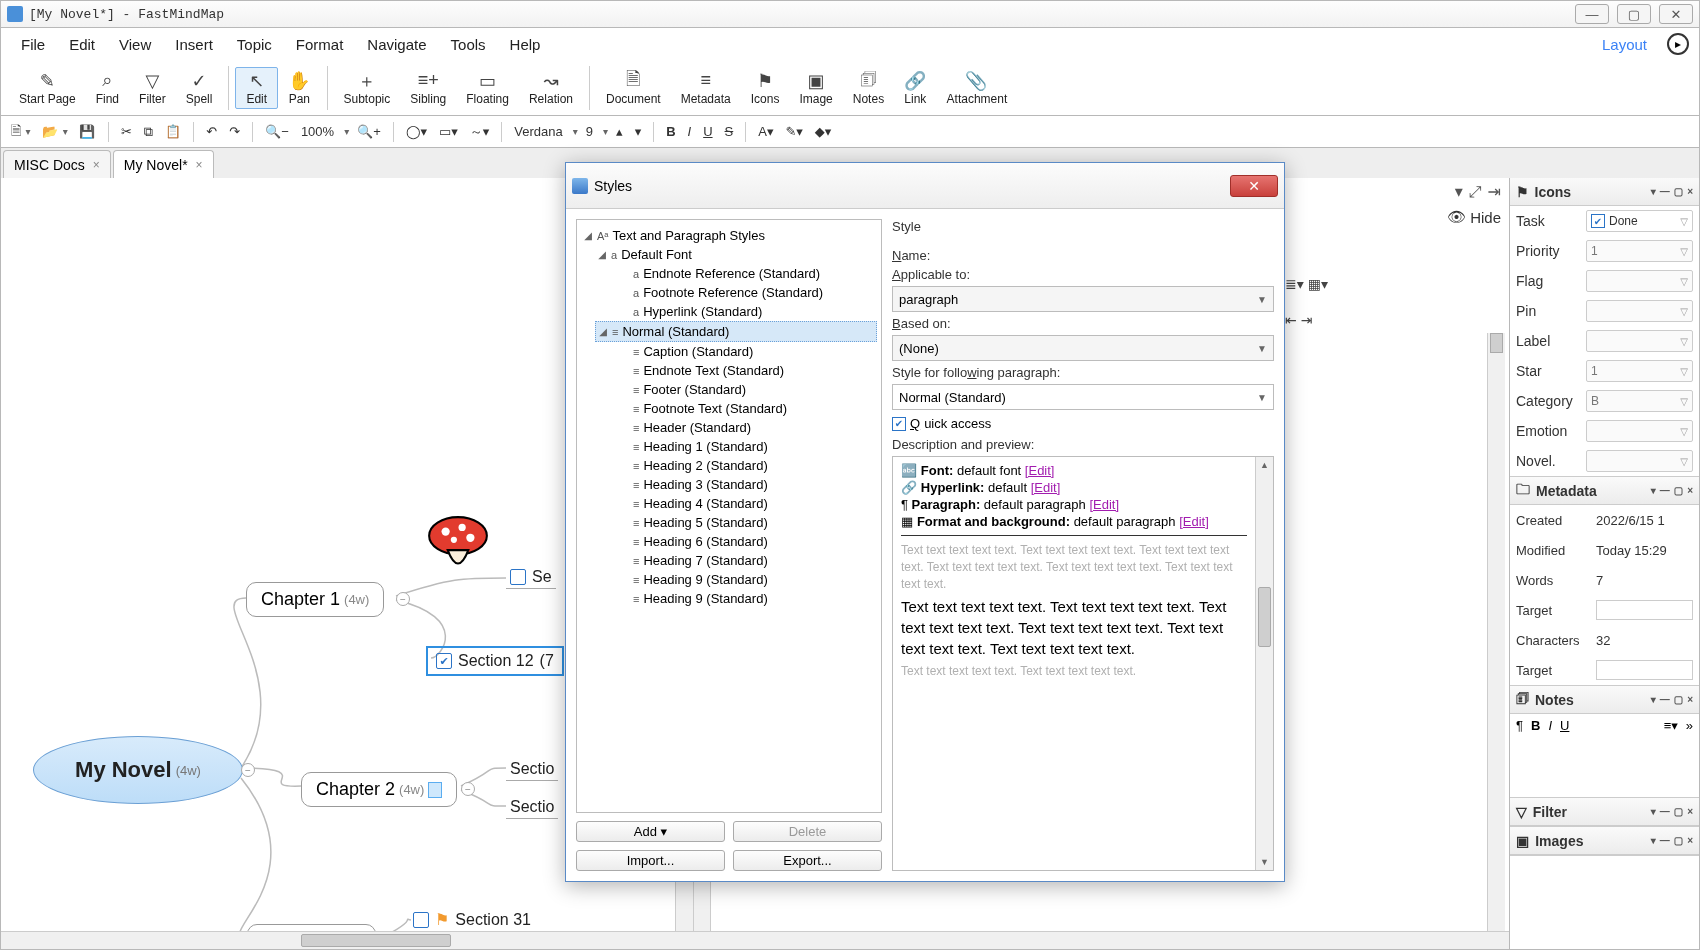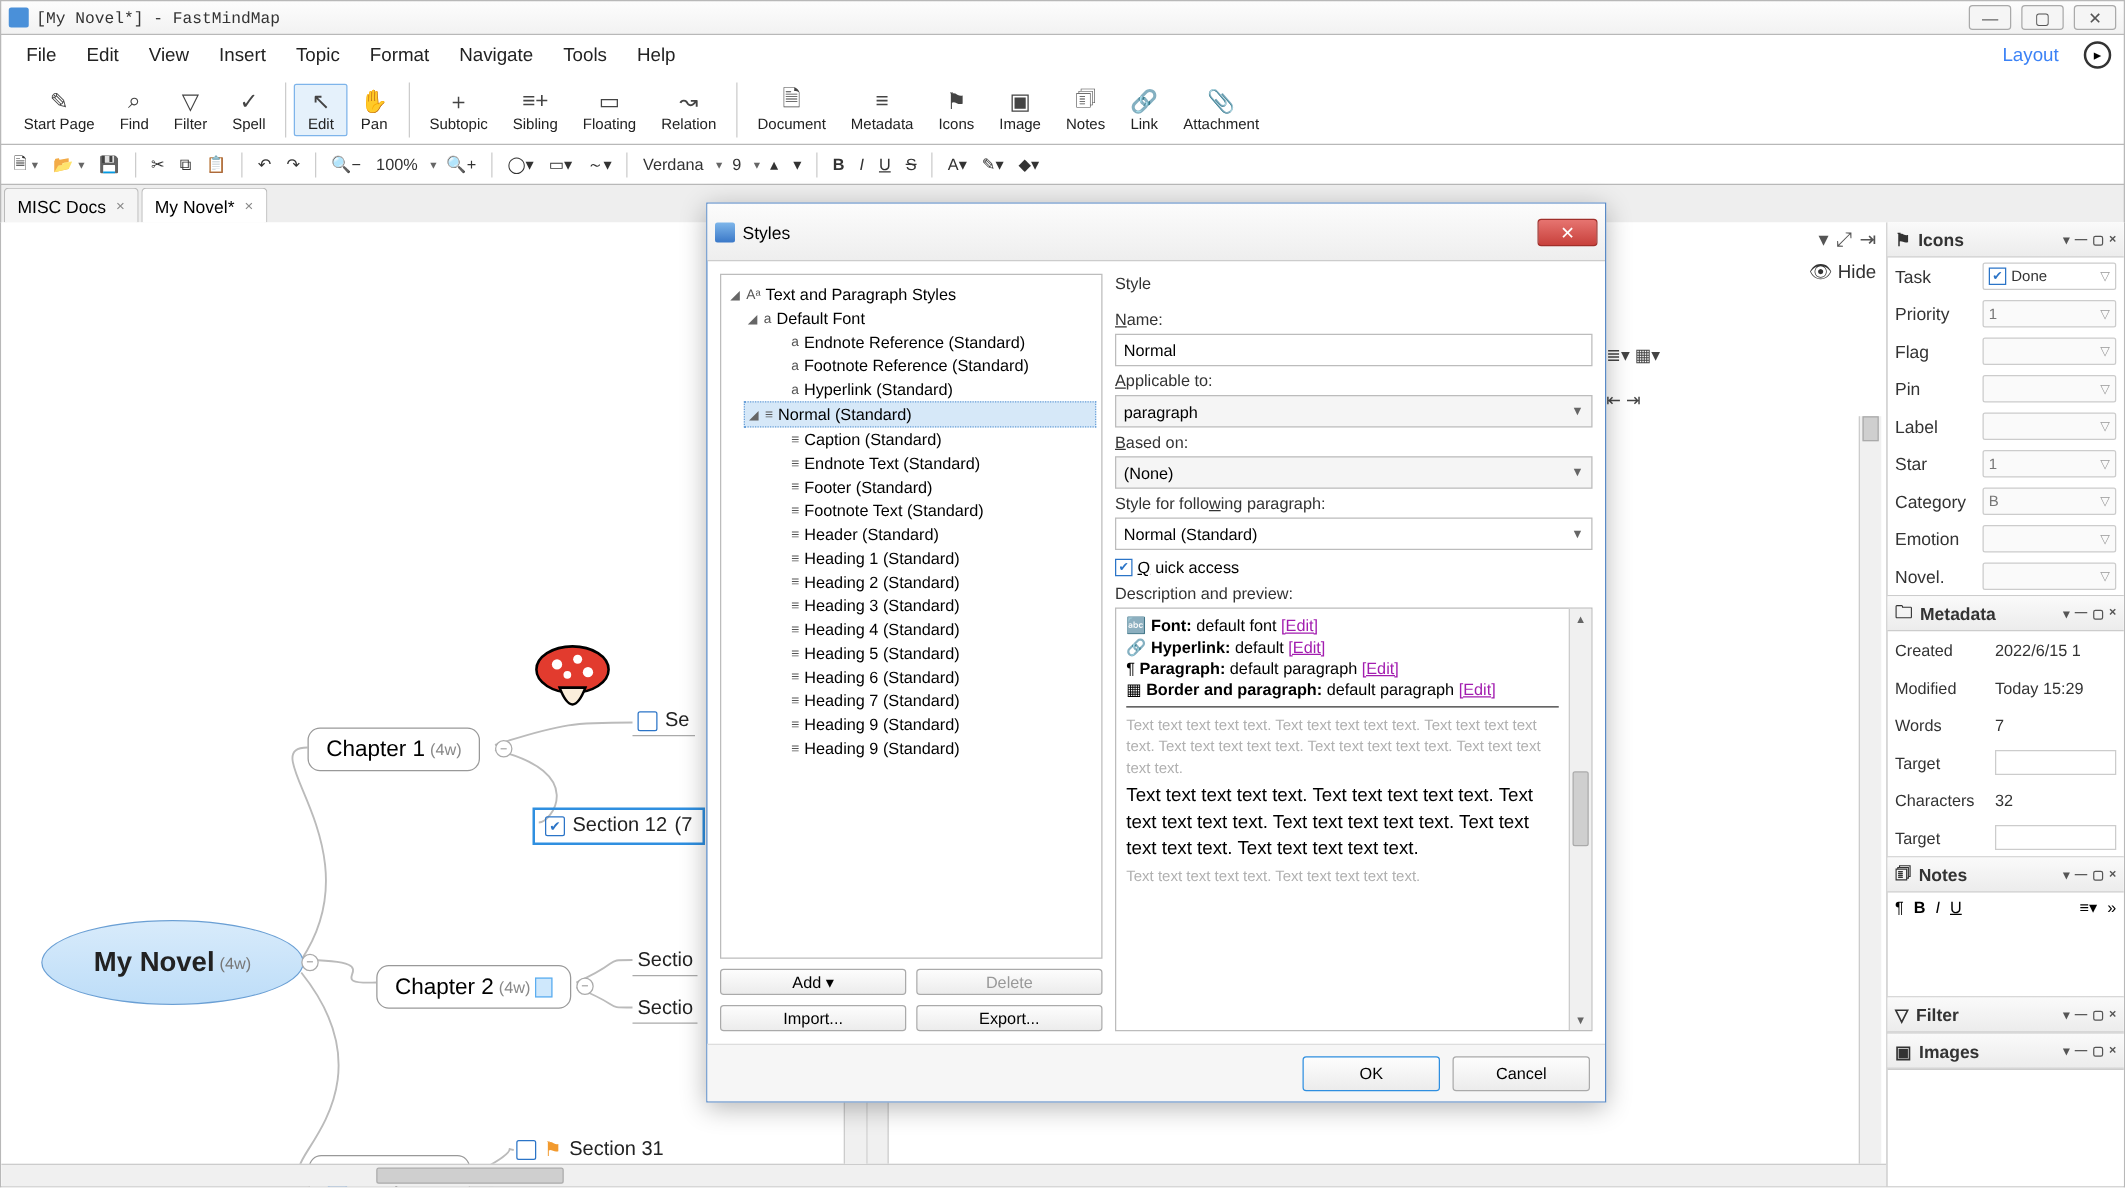--- a/index.html
+++ b/index.html
@@ -689,21 +689,20 @@
       </div>
       <div class="dlg-left-btns">
         <button>Import...</button>
         <button>Export...</button>
       </div>
     </div>
     <div class="dlg-right">
       <div class="fldlbl">Style</div>
       <div style="height:6px"></div>
       <div class="fldlbl"><span class="u">N</span>ame:</div>
-      <input class="txtinput" value="Normal" style="">
       <div class="fldlbl"><span class="u">A</span>pplicable to:</div>
       <div class="selinput">
           <span>paragraph</span>
           <span class="dd3">▼</span>
         </div>
       <div class="fldlbl"><span class="u">B</span>ased on:</div>
       <div class="selinput">
           <span>(None)</span>
           <span class="dd3">▼</span>
         </div>
@@ -716,32 +715,27 @@
           <span class="cb2">✔</span>
           <span style="text-decoration:underline">Q</span>
           <span>uick access</span>
         </div>
       <div class="fldlbl">Description and preview:</div>
       <div class="descbox">
         <div class="desc-inner">
           <div class="row">🔤 <b>Font:</b><span> default font </span><a href="#">[Edit]</a></div>
           <div class="row">🔗 <b>Hyperlink:</b><span> default </span><a href="#">[Edit]</a></div>
           <div class="row">¶ <b>Paragraph:</b><span> default paragraph </span><a href="#">[Edit]</a></div>
-          <div class="row">▦ <b>Border and paragraph: </b><span> default paragraph </span><a href="#">[Edit]</a></div>
+          <div class="row">▦ <b>Format and background: </b><span> default paragraph </span><a href="#">[Edit]</a></div>
           <hr>
           <div class="preview-grey">Text text text text text. Text text text text text. Text text text text text. Text text text text text. Text text text text text. Text text text text text.</div>
           <div class="preview-black">Text text text text text. Text text text text text. Text text text text text. Text text text text text. Text text text text text. Text text text text text.</div>
           <div class="preview-grey">Text text text text text. Text text text text text.</div>
         </div>
         <div class="descscroll">
           <div class="ar" style="top:0">▲</div>
           <div class="th"></div>
           <div class="ar" style="bottom:0">▼</div>
         </div>
       </div>
     </div>
   </div>
-  <div class="dlg-foot">
-    <span class="sp"></span>
-    <button class="primary">OK</button>
-    <button>Cancel</button>
-  </div>
 </div>
 
 </body></html>

